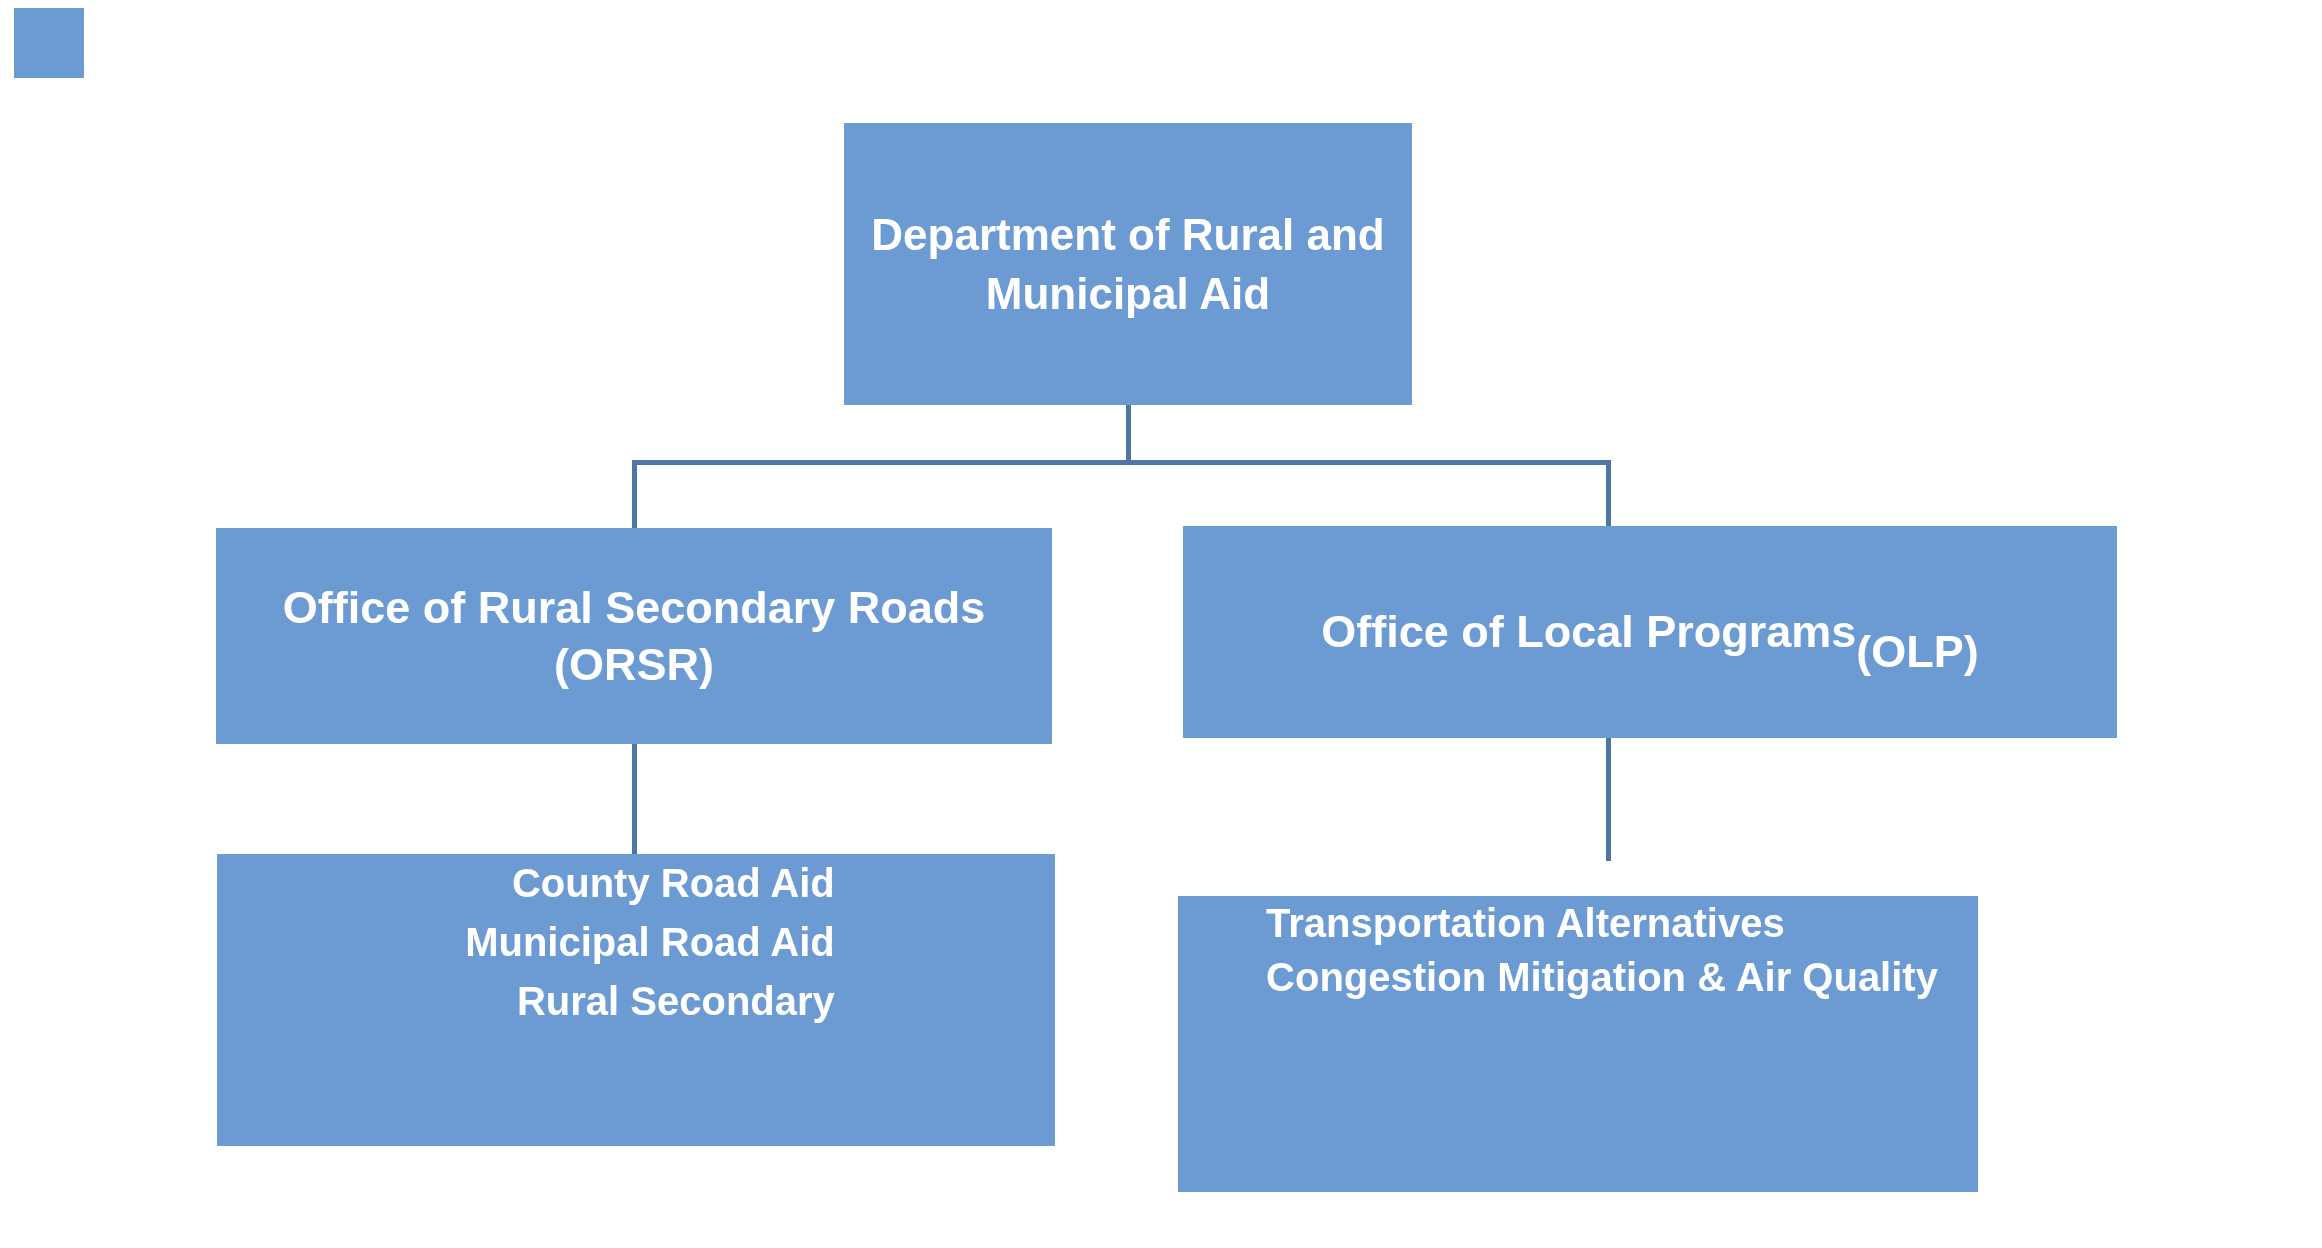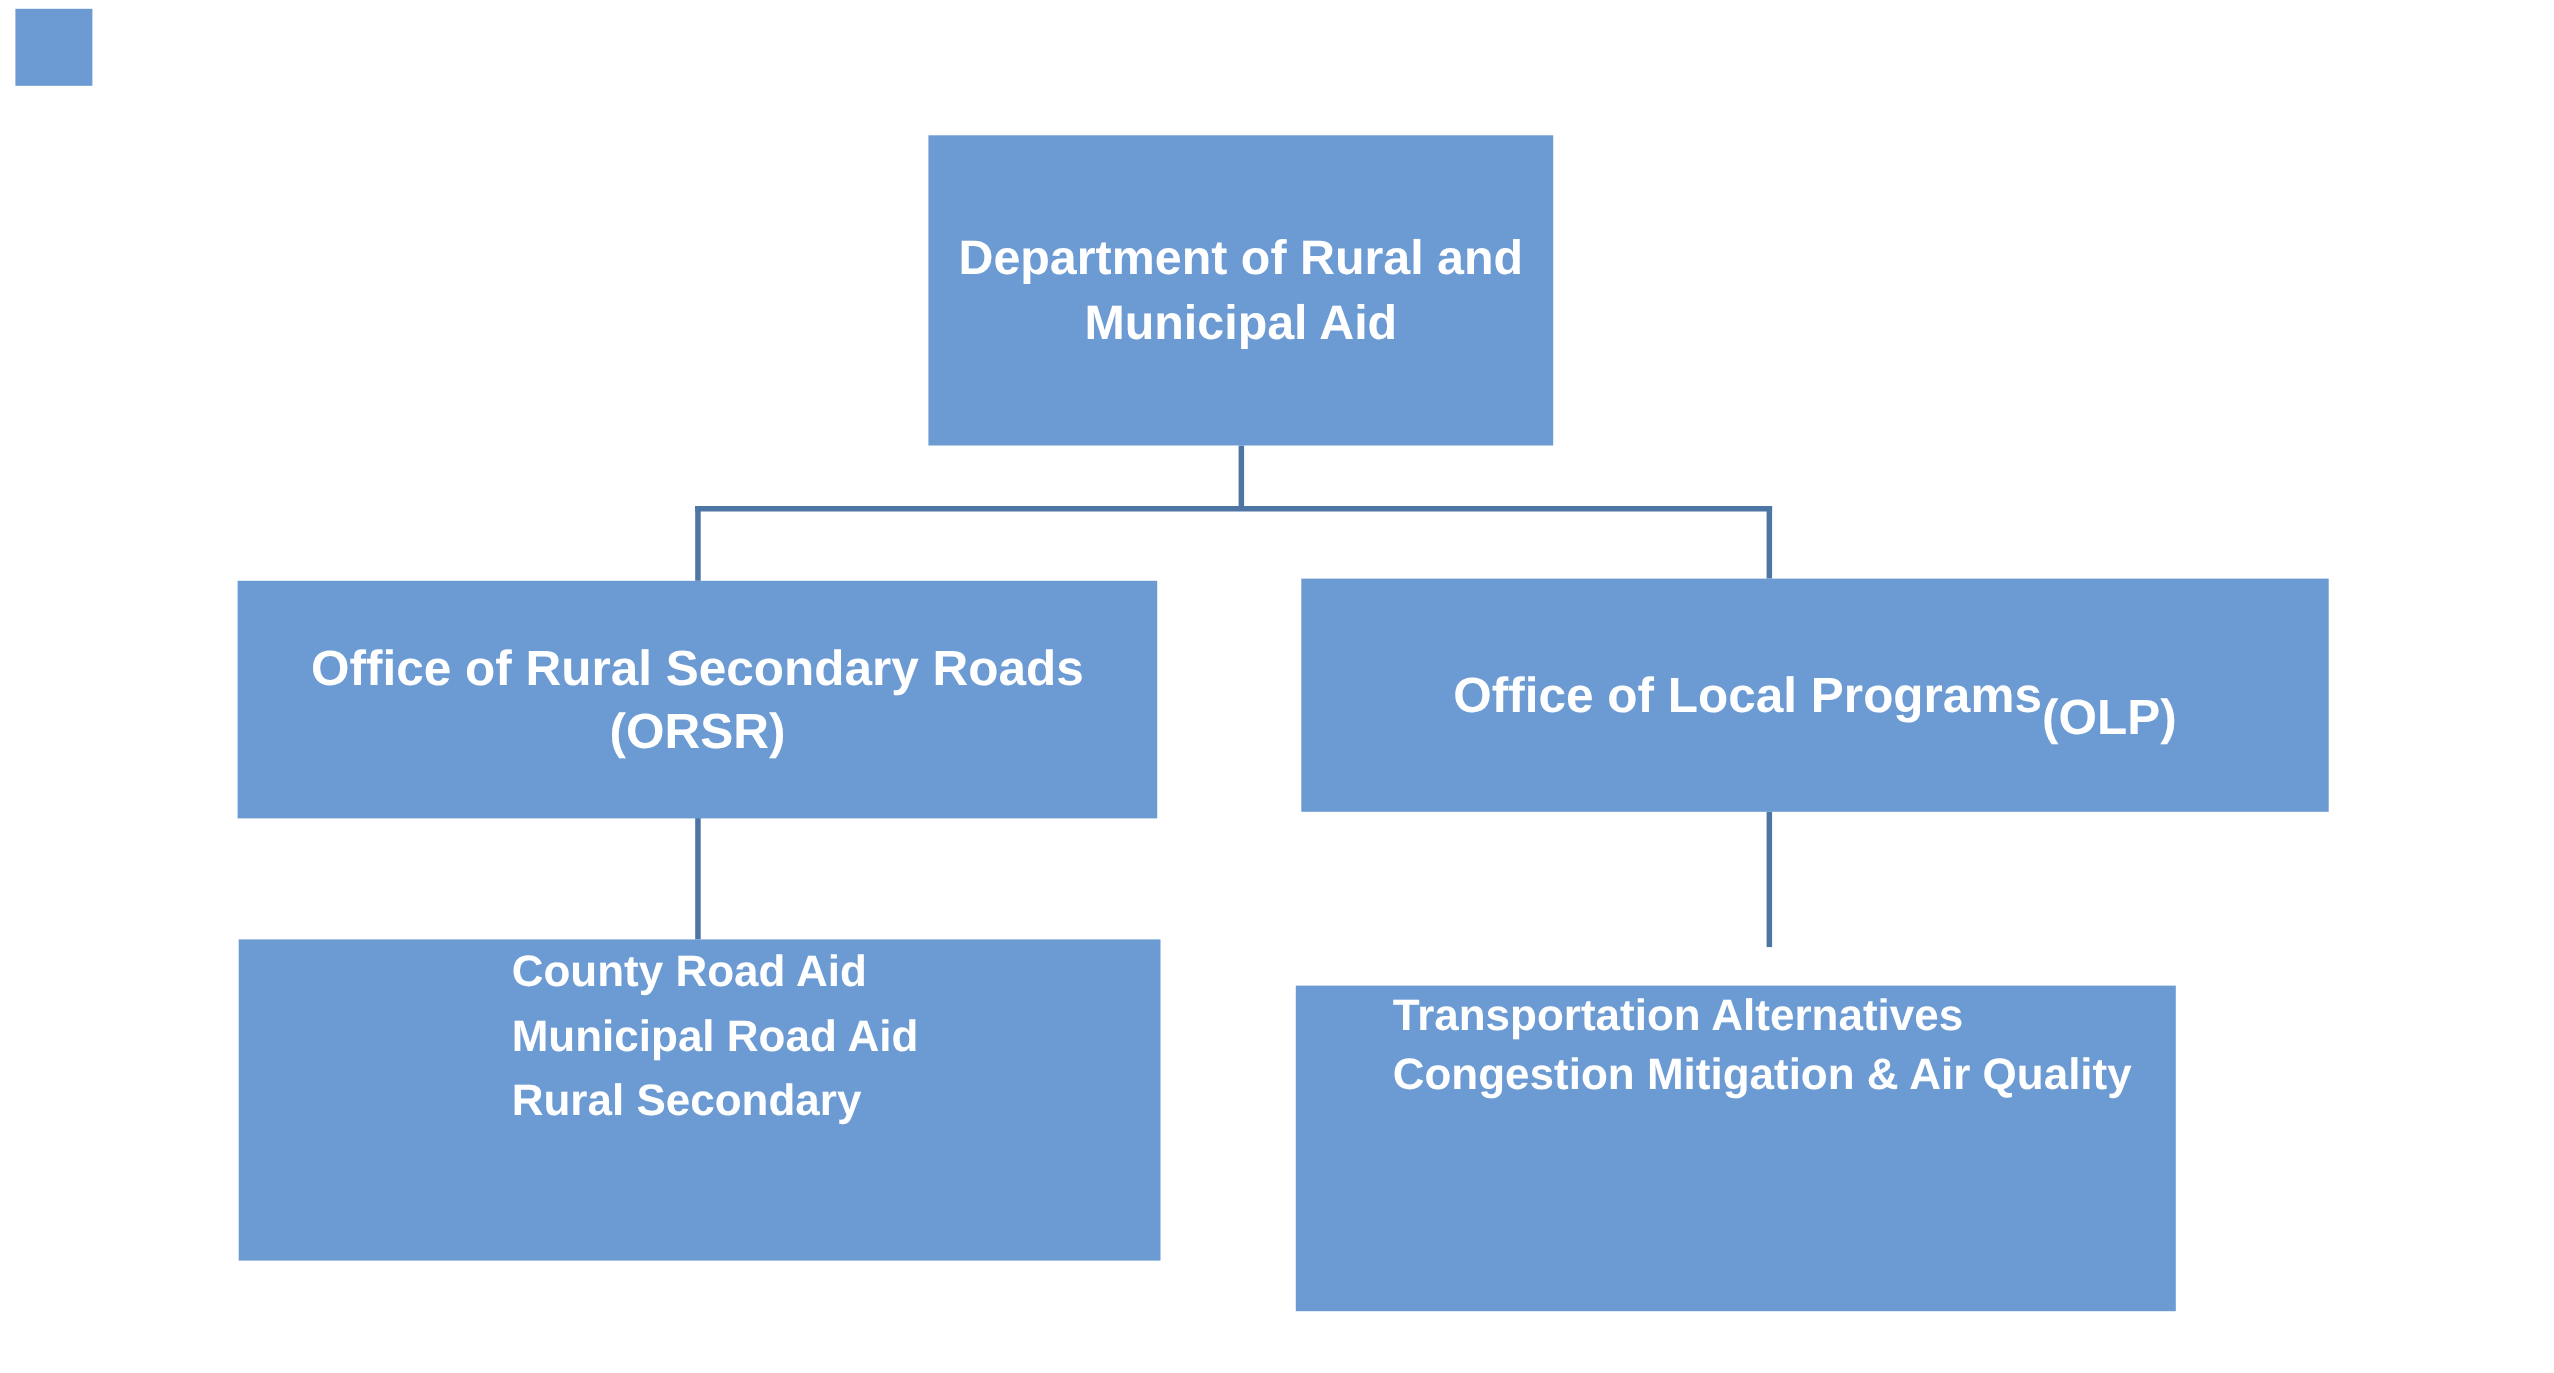--- a/index.html
+++ b/index.html
@@ -58,21 +58,21 @@
     width: 934px; height: 212px;
     font-size: 45px; line-height: 58px;
   }
   .node-olp .subtitle { margin-top: 40px; }
   
   .node-orsr-programs {
     left: 217px; top: 854px;
     width: 838px; height: 292px;
     font-size: 40px; line-height: 59px;
     align-items: flex-start;
-    text-align: left;
+    text-align: right;
     padding-left: 28px;
   }
   .node-olp-programs {
     left: 1178px; top: 861px;
     width: 800px; height: 296px;
     font-size: 40px; line-height: 54px;
     align-items: flex-start;
     text-align: left;
     padding-left: 48px;
     margin-top: 35px;

